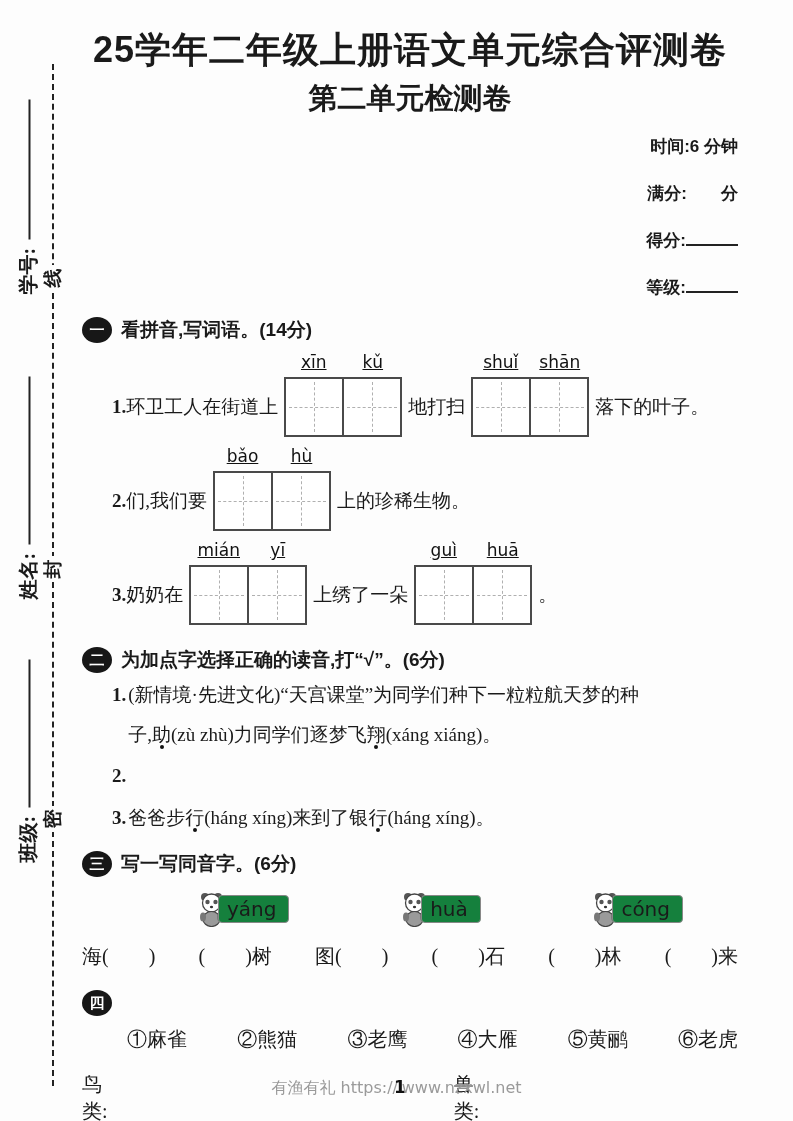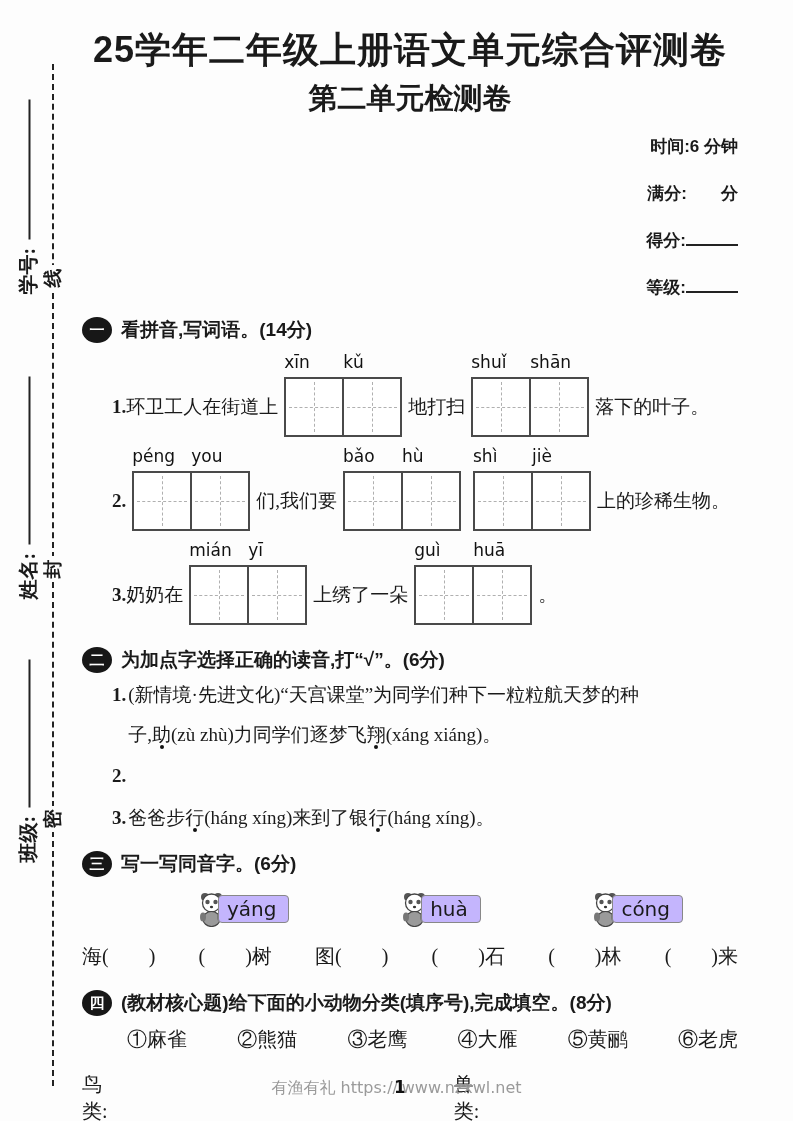--- a/index.html
+++ b/index.html
@@ -32,41 +32,41 @@
   .badge{flex:none;width:30px;height:26px;border-radius:50%;background:#171717;color:#fff;
         display:flex;align-items:center;justify-content:center;font-size:15px;font-weight:bold;}
 
   
   .row{display:flex;align-items:center;padding-left:30px;margin-top:8px;padding-top:26px;
        font-size:19px;line-height:1.2;}
   .row b{font-family:"Liberation Serif",serif;}
   .wbox{position:relative;flex:none;margin:0 6px;}
   .pin{position:absolute;top:-25px;left:0;width:100%;display:flex;
        font-family:"DejaVu Sans",sans-serif;font-size:17px;color:#111;}
-  .pin i{font-style:normal;width:50%;}
+  .pin i{font-style:normal;width:50%;text-align:center;text-decoration:underline;}
   .cells{display:flex;border:2px solid #4a4a4a;background:#fff;}
   .cell{width:56px;height:56px;position:relative;}
   .cell + .cell{border-left:2px solid #4a4a4a;}
   .cell::before{content:"";position:absolute;top:50%;left:3px;right:3px;border-top:1px dashed #b0b0b0;}
   .cell::after{content:"";position:absolute;left:50%;top:3px;bottom:3px;border-left:1px dashed #b0b0b0;}
 
   
   .para{display:flex;padding-left:30px;font-size:19px;line-height:2.08;margin-top:2px;}
   .para .no{flex:none;font-weight:bold;}
   .para .body{margin-left:2px;}
   .dt{position:relative;}
   .dt::after{content:"";position:absolute;left:50%;bottom:-4px;transform:translateX(-50%);
        width:4px;height:4px;border-radius:50%;background:#111;}
 
   
   .panda-row{display:flex;justify-content:space-between;padding-left:115px;padding-right:55px;
        margin-top:14px;align-items:center;}
   .panda-group{display:flex;align-items:center;}
   .panda-label{border:1.5px solid #888;border-radius:4px;padding:1px 12px 1px 8px;margin-left:-9px;
-       font-family:"DejaVu Sans",sans-serif;font-size:20px;background:#c4b5fd;}
+       font-family:"DejaVu Sans",sans-serif;font-size:20px;background:#15803d;}
   .homophone-row{display:flex;justify-content:space-between;margin-top:16px;font-size:20px;}
 
   
   .animals{display:flex;justify-content:space-between;padding-left:45px;margin-top:10px;font-size:20px;}
   .classify{display:flex;align-items:flex-end;margin-top:18px;font-size:20px;gap:40px;}
   .uline{display:inline-block;border-bottom:1.5px solid #222;height:18px;}
   .u-birds{width:212px;}
   .u-beasts{width:243px;}
   .u-small{width:58px;height:14px;margin:0 2px;}
   .discover{margin-top:16px;font-size:20px;}
@@ -137,45 +137,25 @@
         <span class="cells">
             <span class="cell"></span>
             <span class="cell"></span>
           </span>
       </span>
       <span>落下的叶子。</span>
     </div>
 
     <div class="row">
       <b>2.</b>
-      <span class="wbox">
-        <span class="pin">
-            <i>péng</i>
-            <i>you</i>
-          </span>
-        <span class="cells">
-            <span class="cell"></span>
-            <span class="cell"></span>
-          </span>
-      </span>
       <span>们,我们要</span>
       <span class="wbox">
         <span class="pin">
             <i>bǎo</i>
             <i>hù</i>
-          </span>
-        <span class="cells">
-            <span class="cell"></span>
-            <span class="cell"></span>
-          </span>
-      </span>
-      <span class="wbox">
-        <span class="pin">
-            <i>shì</i>
-            <i>jiè</i>
           </span>
         <span class="cells">
             <span class="cell"></span>
             <span class="cell"></span>
           </span>
       </span>
       <span>上的珍稀生物。</span>
     </div>
 
     <div class="row">
@@ -283,21 +263,20 @@
       <span>海(　　)</span>
       <span>(　　)树</span>
       <span>图(　　)</span>
       <span>(　　)石</span>
       <span>(　　)林</span>
       <span>(　　)来</span>
     </div>
 
     <div class="sec-head" style="margin-top:20px">
       <span class="badge">四</span>
-      <span>(教材核心题)给下面的小动物分类(填序号),完成填空。(8分)</span>
     </div>
 
     <div class="animals">
       <span>①麻雀</span>
       <span>②熊猫</span>
       <span>③老鹰</span>
       <span>④大雁</span>
       <span>⑤黄鹂</span>
       <span>⑥老虎</span>
     </div>

